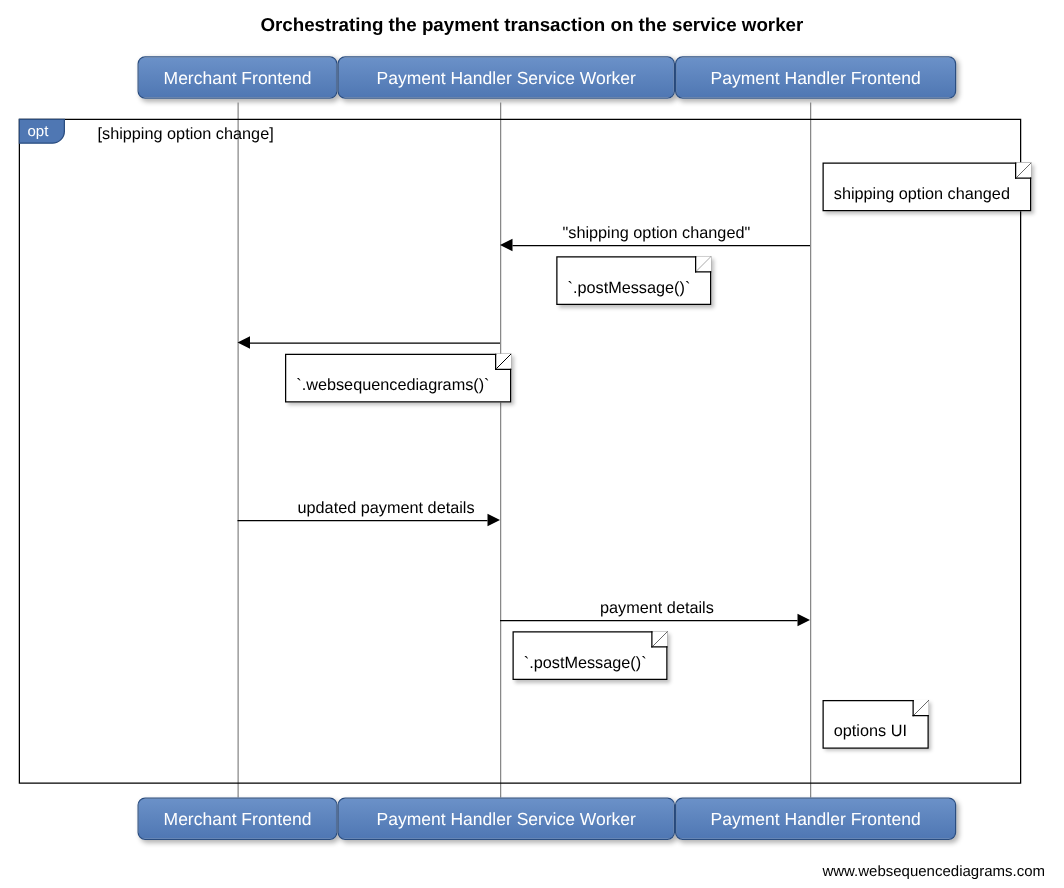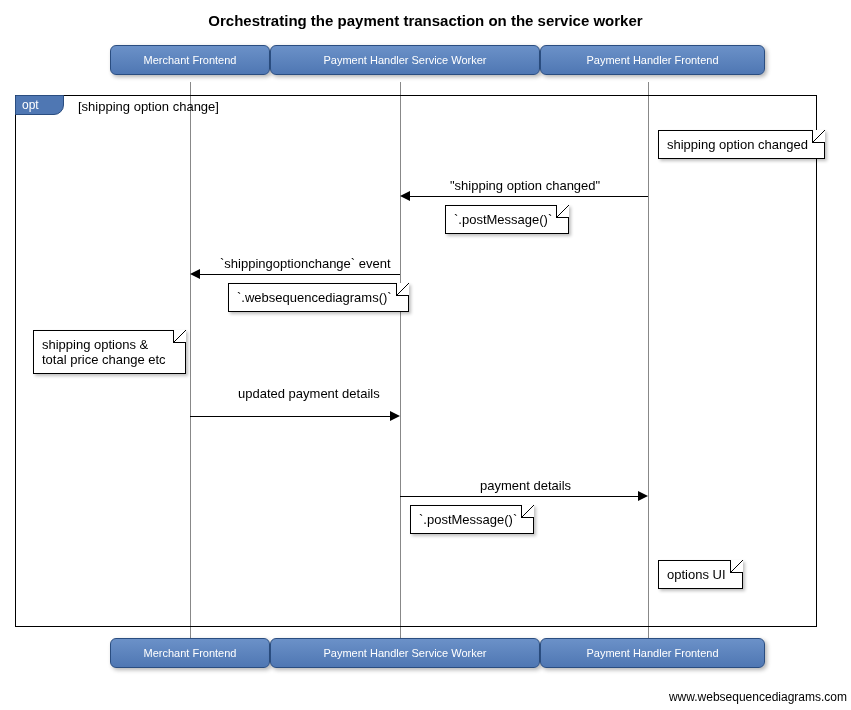--- a/index.html
+++ b/index.html
@@ -24,52 +24,52 @@
     font-weight: bold;
     font-size: 15px;
   }
   .participant {
     position: absolute;
     background: linear-gradient(#6b91c8, #4f77b3);
     color: #fff;
     border: 1px solid #2a4d80;
     border-radius: 6px;
     padding: 8px 14px;
-    font-size: 11px;
+    font-size: 14px;
     text-align: center;
     box-shadow: 2px 2px 4px rgba(0,0,0,0.3);
   }
   .lifeline {
     position: absolute;
     width: 1px;
     background: #888;
   }
   .opt-box {
     position: absolute;
     border: 1px solid #000;
     background: transparent;
   }
   .opt-label {
     position: absolute;
     background: #4f77b3;
     color: #fff;
-    padding: 2px 24px 2px 6px;
+    padding: 2px 12px 2px 6px;
     border: 1px solid #2a4d80;
     border-radius: 0 0 10px 0;
     font-size: 12px;
   }
   .opt-guard {
     position: absolute;
     font-size: 13px;
   }
   .note {
     position: absolute;
     background: #fff;
     border: 1px solid #000;
-    padding: 6px 16px 6px 8px;
+    padding: 16px 16px 6px 8px;
     font-size: 13px;
     box-shadow: 2px 2px 3px rgba(0,0,0,0.25);
   }
   .note::after {
     content: "";
     position: absolute;
     top: -1px;
     right: -1px;
     width: 12px;
     height: 12px;
@@ -128,43 +128,38 @@
   <div class="opt-guard" style="left:78px; top:99px;">[shipping option change]</div>
 
   <div class="note" style="left:658px; top:130px;">shipping option changed</div>
 
   <div class="msg-label" style="left:450px; top:178px;">"shipping option changed"</div>
   <div class="arrow-line" style="left:410px; top:196px; width:238px;"></div>
   <div class="arrow-head-left" style="left:400px; top:191px;"></div>
 
   <div class="note" style="left:445px; top:205px;">`.postMessage()`</div>
 
-  <div class="msg-label" style="left:220px; top:256px;">`shippingoptionchange` event</div>
   <div class="arrow-line" style="left:200px; top:274px; width:200px;"></div>
   <div class="arrow-head-left" style="left:190px; top:269px;"></div>
 
   <div class="note" style="left:228px; top:283px;">`.websequencediagrams()`</div>
 
-  <div class="note" style="left:33px; top:330px; width:127px;">
-    <span>shipping options &amp;</span><br>
-    <span>total price change etc</span>
-  </div>
 
-  <div class="msg-label" style="left:238px; top:386px;">updated payment details</div>
+  <div class="msg-label" style="left:238px; top:398px;">updated payment details</div>
   <div class="arrow-line" style="left:190px; top:416px; width:200px;"></div>
   <div class="arrow-head-right" style="left:390px; top:411px;"></div>
 
 
   <div class="msg-label" style="left:480px; top:478px;text-align:center;">payment details</div>
   <div class="arrow-line" style="left:400px; top:496px; width:238px;"></div>
   <div class="arrow-head-right" style="left:638px; top:491px;"></div>
 
   <div class="note" style="left:410px; top:505px;">`.postMessage()`</div>
 
   <div class="note" style="left:658px; top:560px;">options UI</div>
 
   <div class="participant" style="left:110px; top:638px; width:130px;">Merchant Frontend</div>
   <div class="participant" style="left:270px; top:638px; width:240px;">Payment Handler Service Worker</div>
   <div class="participant" style="left:540px; top:638px; width:195px;">Payment Handler Frontend</div>
 
-  <div class="footer" style="right:4px; bottom:6px;margin-top:12px;">www.websequencediagrams.com</div>
+  <div class="footer" style="right:15px; bottom:6px;margin-top:12px;">www.websequencediagrams.com</div>
 
 </div>
 
 </body></html>

